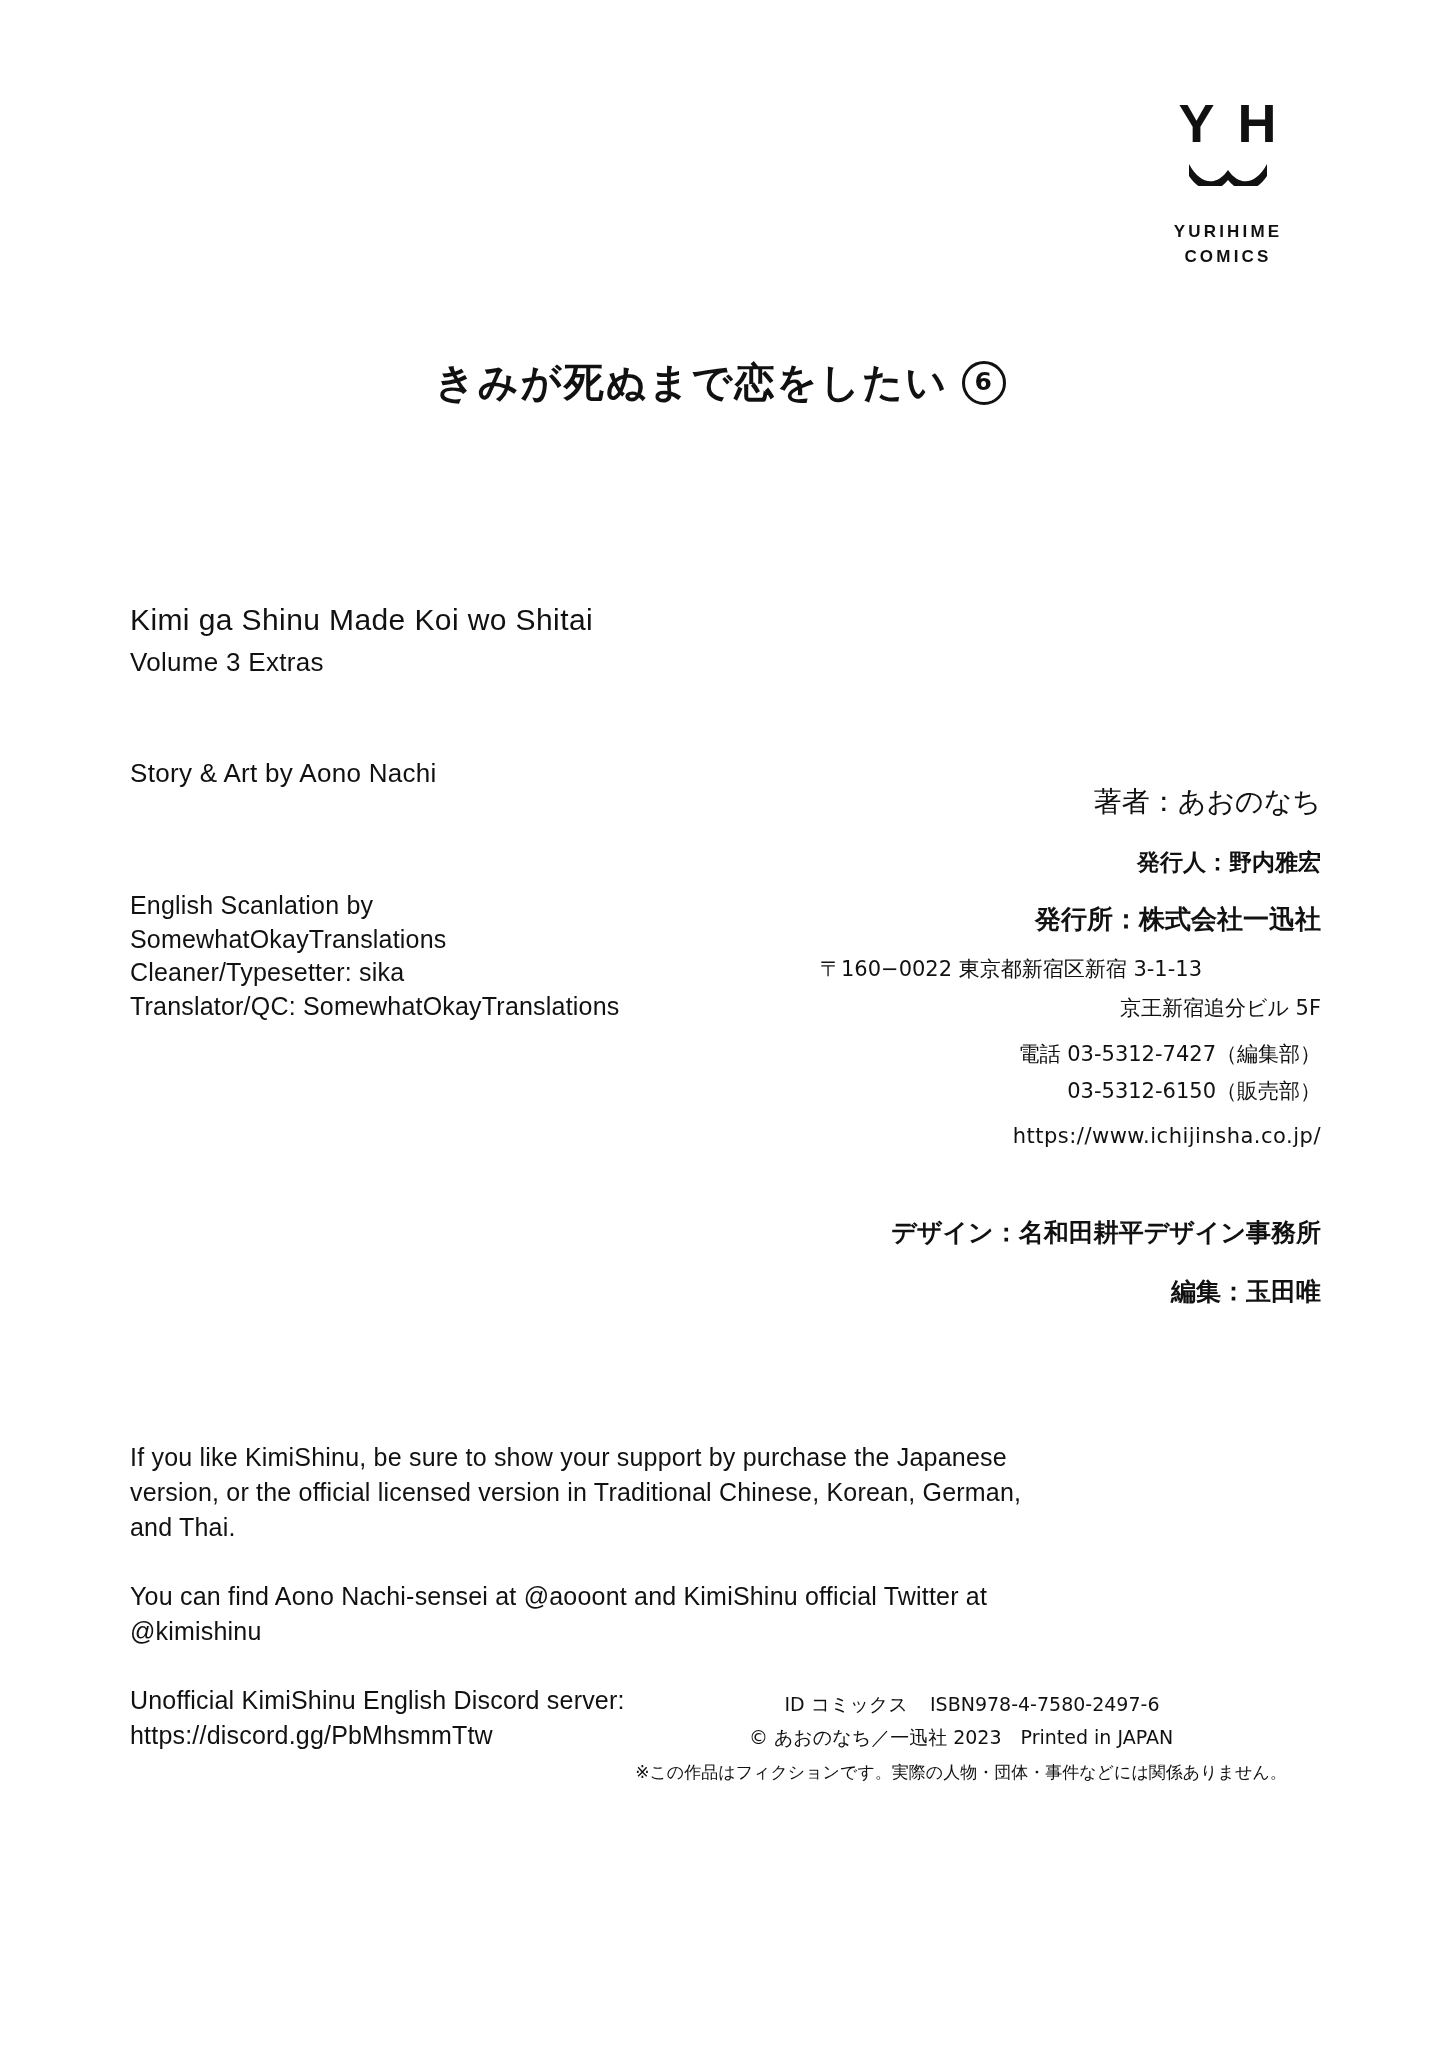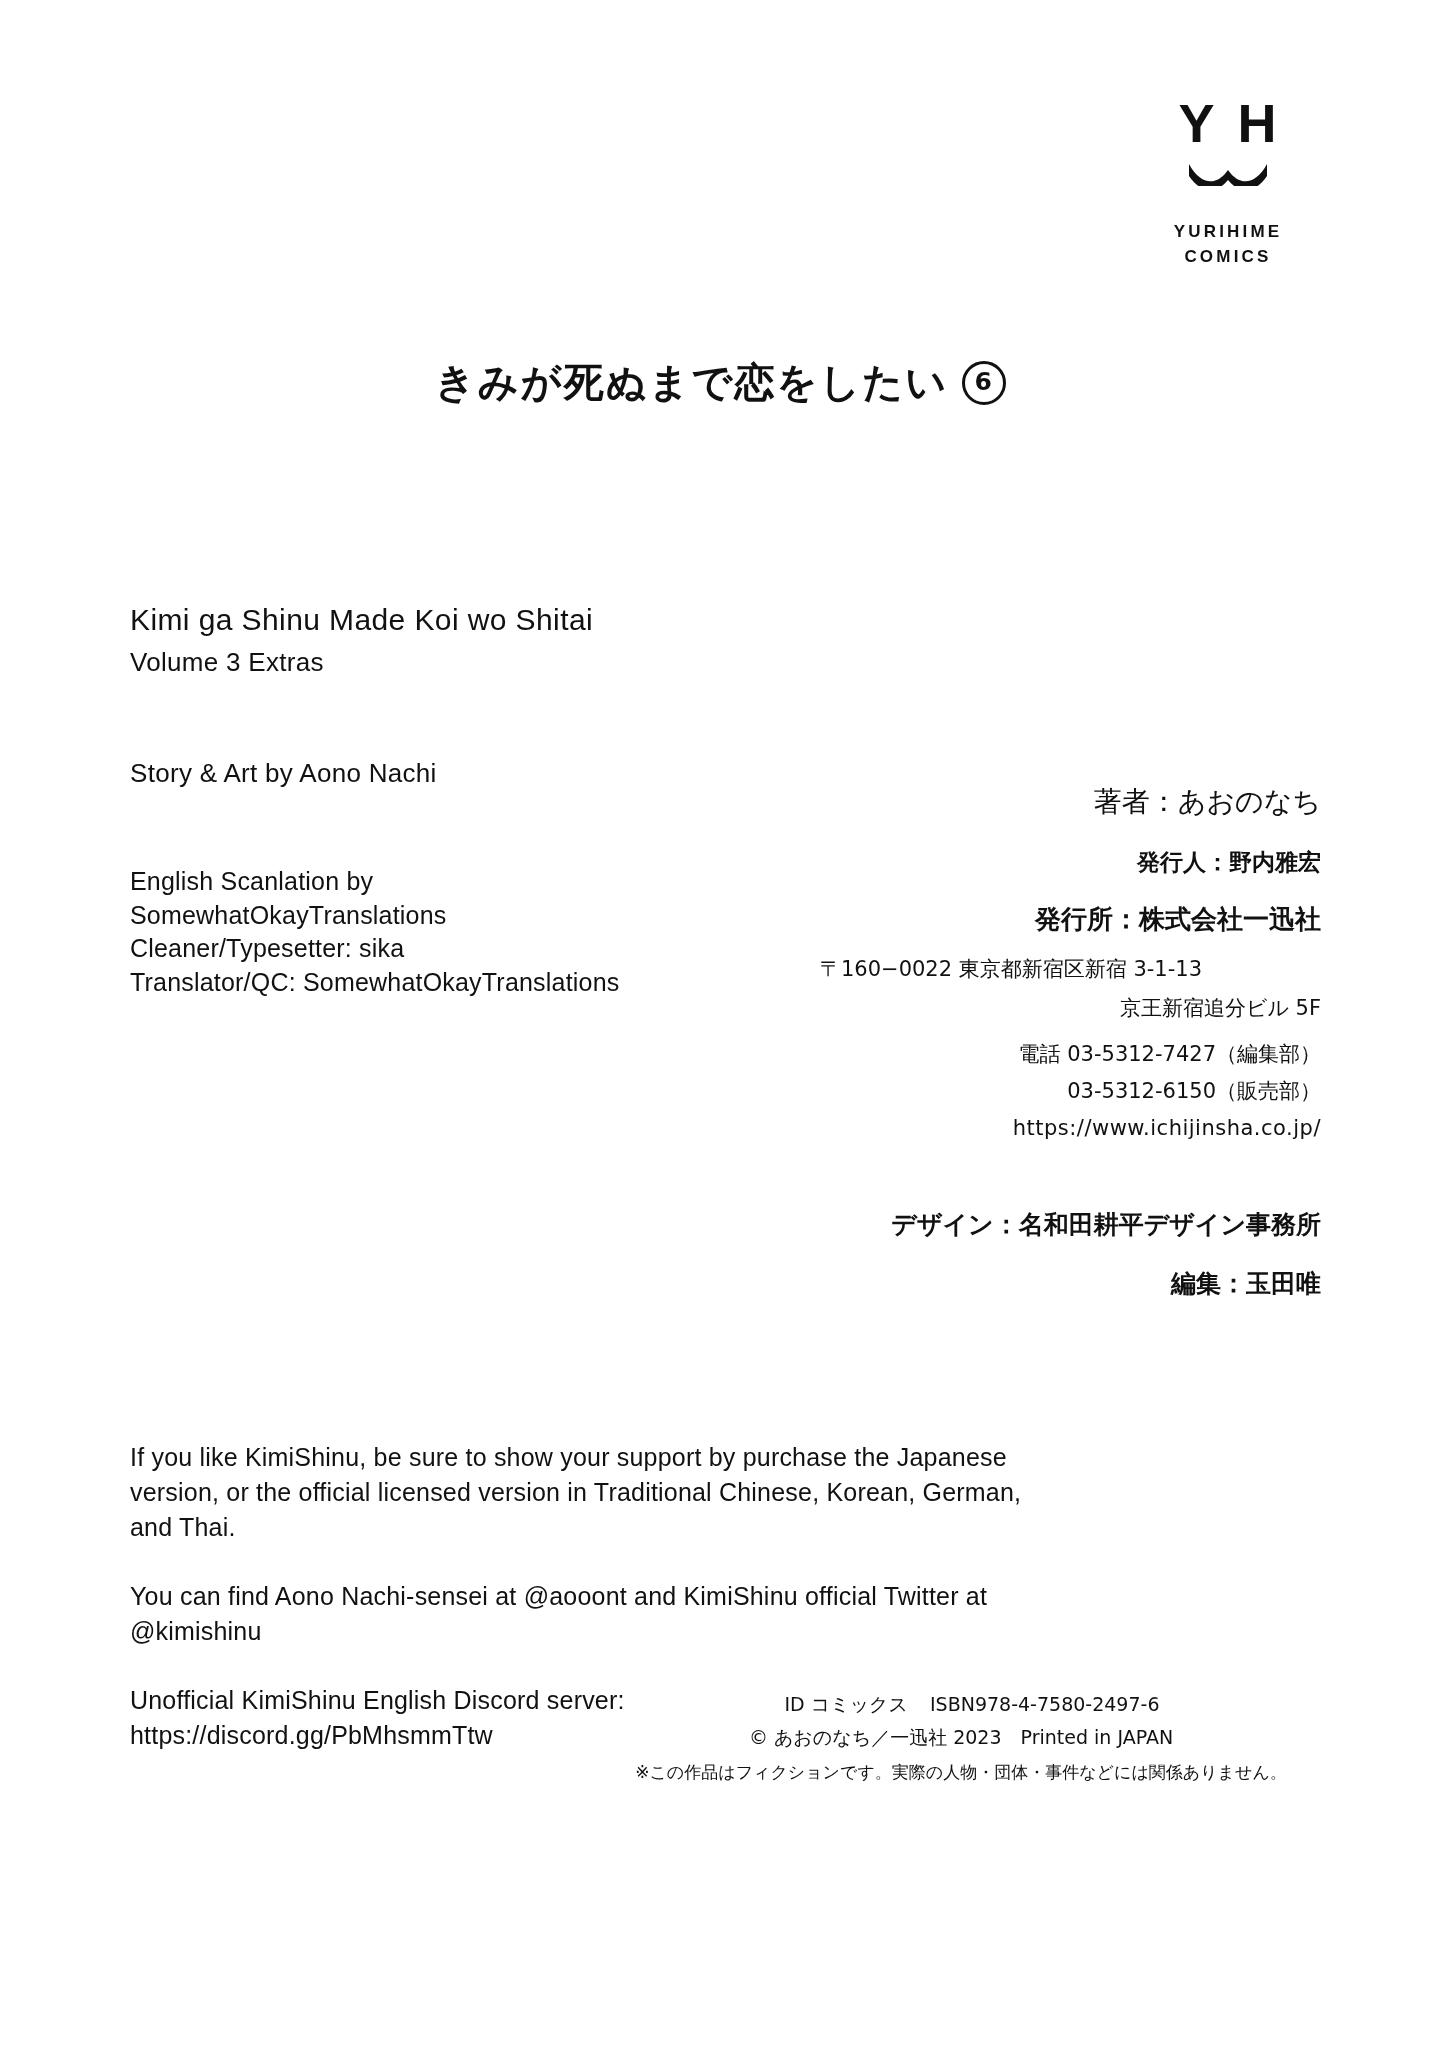--- a/index.html
+++ b/index.html
@@ -99,21 +99,21 @@
     line-height: 1.4;
     margin-top: 4px;
     letter-spacing: 0.3px;
   }
   .credit-story {
     margin-top: 78px;
     font-size: 26px;
     letter-spacing: 0.3px;
   }
   .credit-scan {
-    margin-top: 76px;
+    margin-top: 100px;
     font-size: 25px;
     line-height: 1.35;
     letter-spacing: 0.2px;
   }
   .credit-scan div { white-space: nowrap; }
 
   
   .right-col {
     position: absolute;
     right: 120px;
@@ -123,21 +123,21 @@
     font-family: "DejaVu Sans", sans-serif;
   }
   .rc-line { line-height: 1.55; white-space: nowrap; }
   .rc-author { font-size: 28px; font-weight: normal; margin-top: 40px; }
   .rc-pub1 { font-size: 23px; font-weight: bold; margin-top: 22px; }
   .rc-pub2 { font-size: 26px; font-weight: bold; margin-top: 18px; }
   .rc-addr { font-size: 21px; font-weight: normal; margin-top: 14px; text-align: center; }
   .rc-addr2 { font-size: 21px; margin-top: 6px; }
   .rc-tel { font-size: 21px; margin-top: 14px; }
   .rc-tel2 { font-size: 21px; margin-top: 4px; }
-  .rc-url { font-size: 21px; margin-top: 4px; letter-spacing: 0.5px; }
+  .rc-url { font-size: 21px; margin-top: 12px; letter-spacing: 0.5px; }
   .rc-seller { font-size: 26px; font-weight: bold; margin-top: 34px; }
   .rc-design { font-size: 25px; font-weight: bold; margin-top: 62px; }
   .rc-editor { font-size: 25px; font-weight: bold; margin-top: 20px; }
 
   
   .notes {
     position: absolute;
     left: 130px;
     top: 1440px;
     width: 900px;

